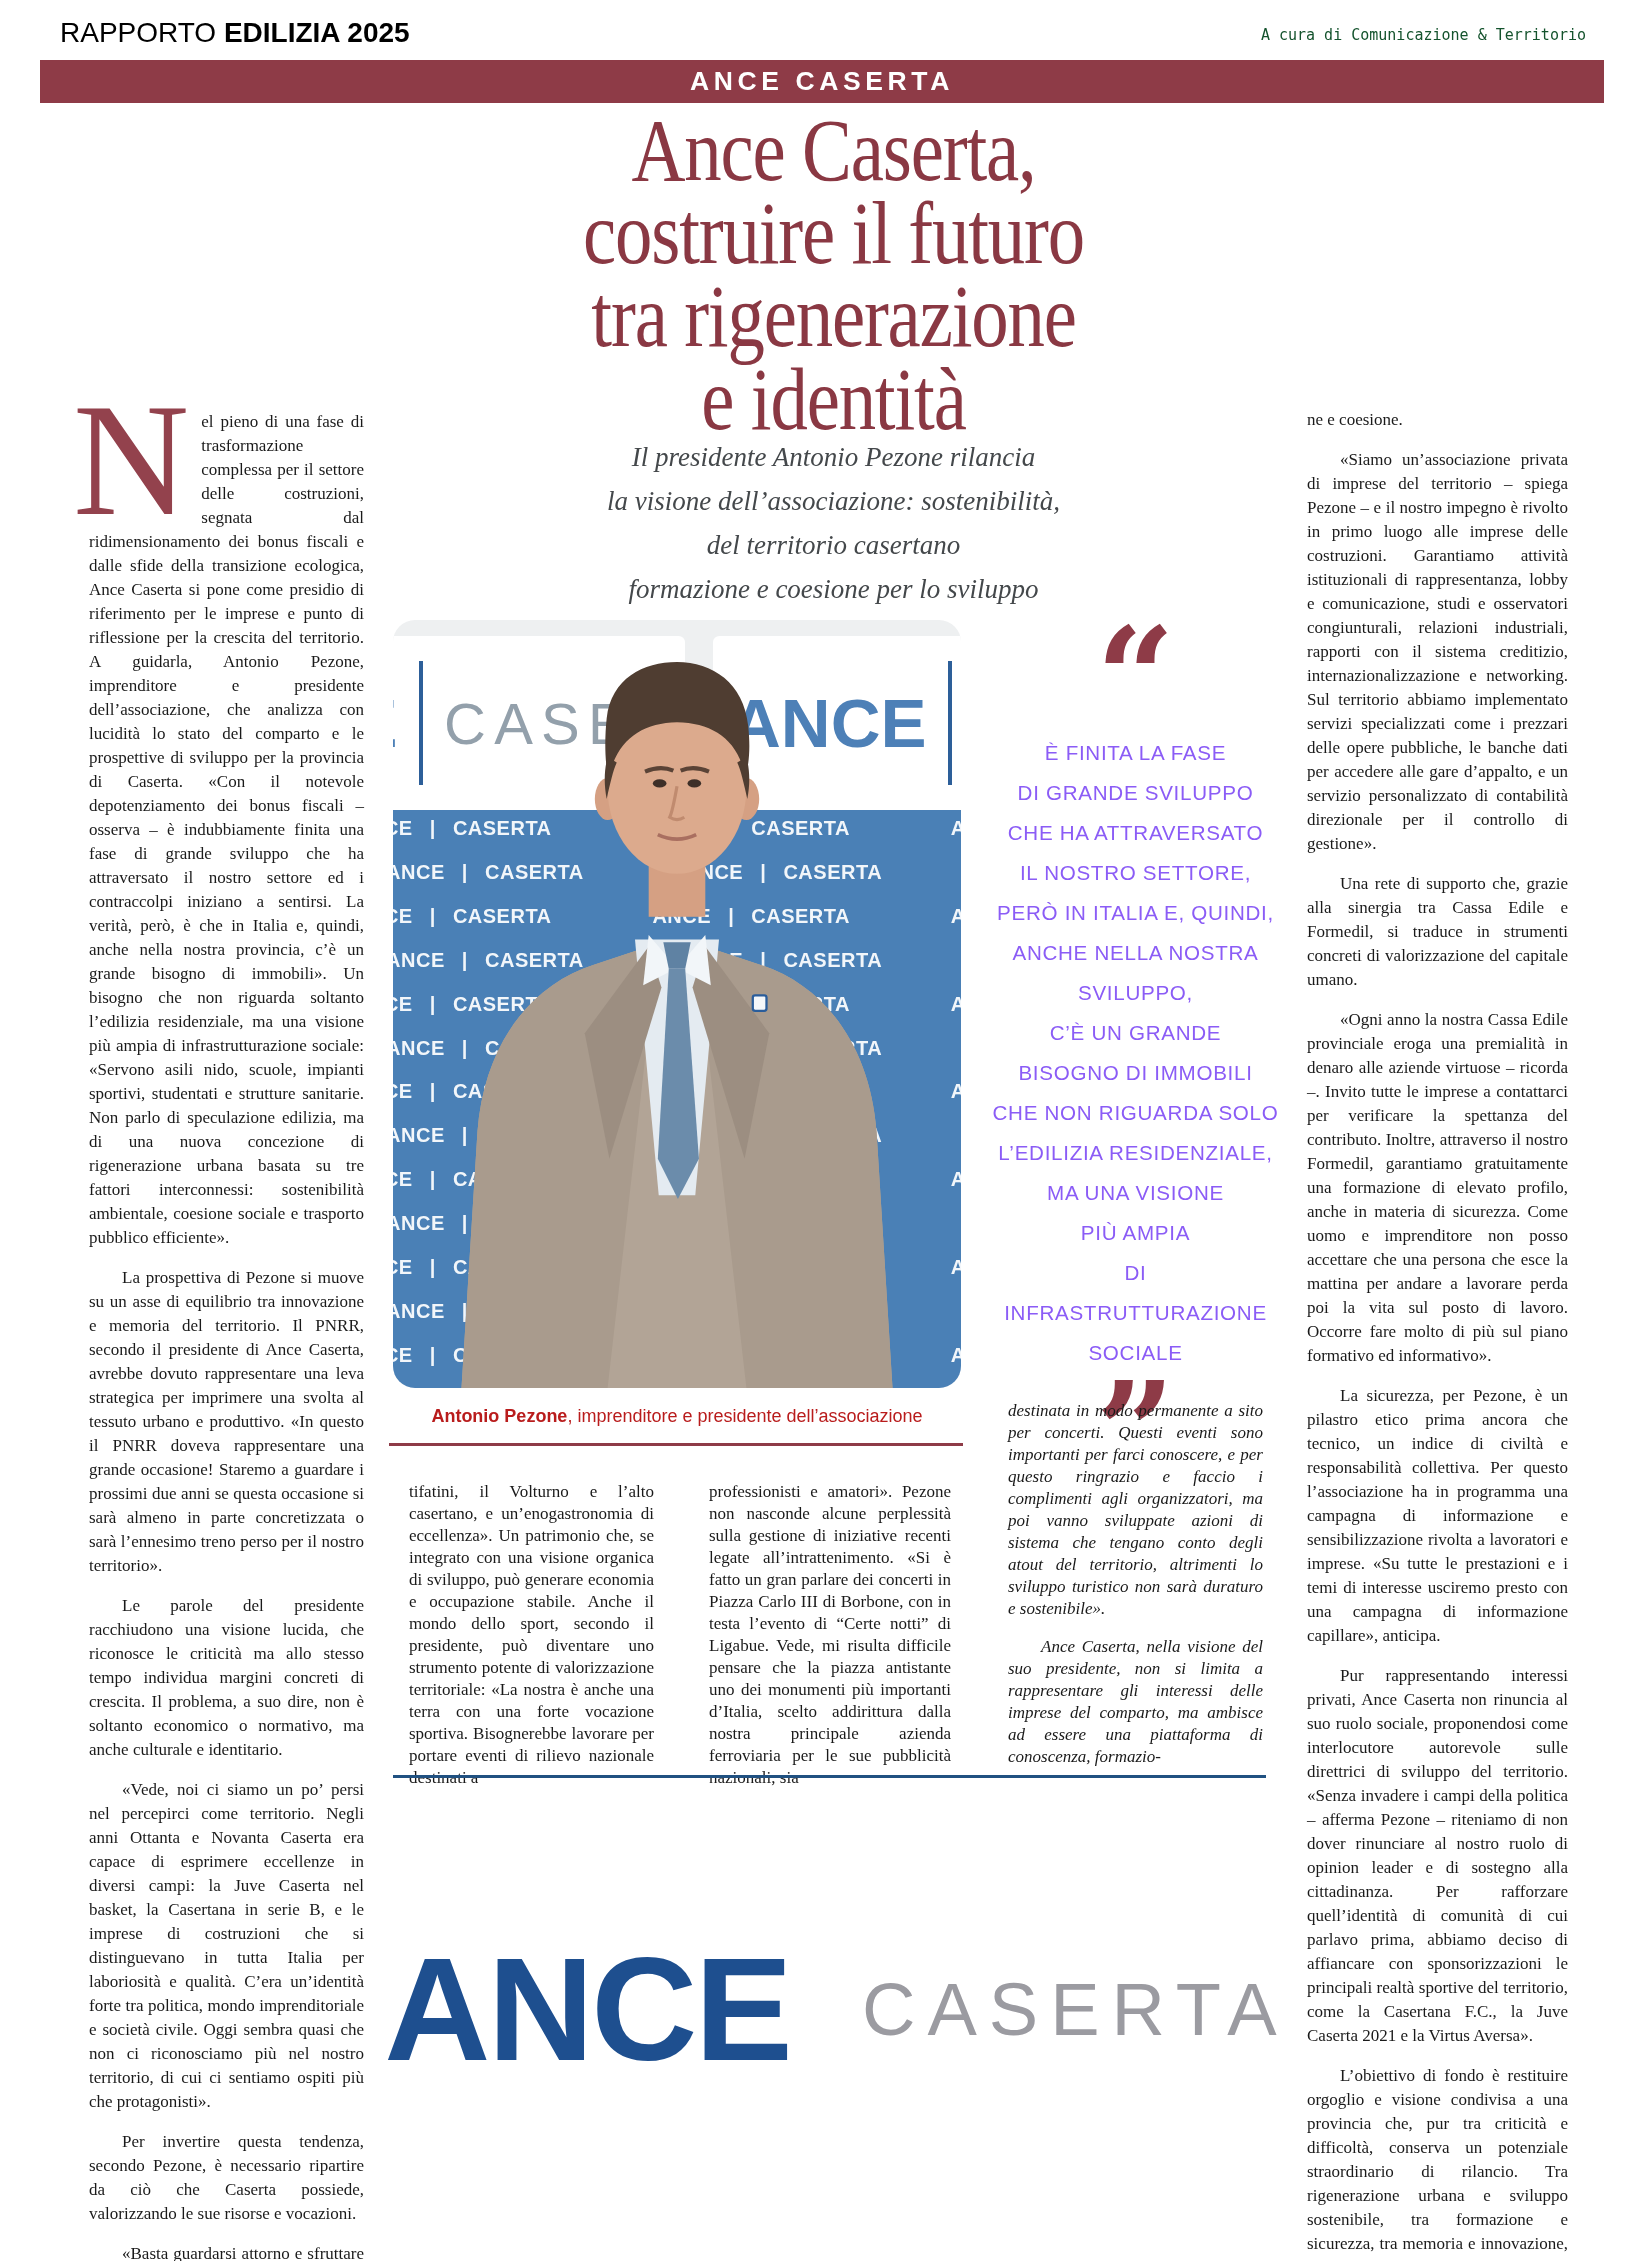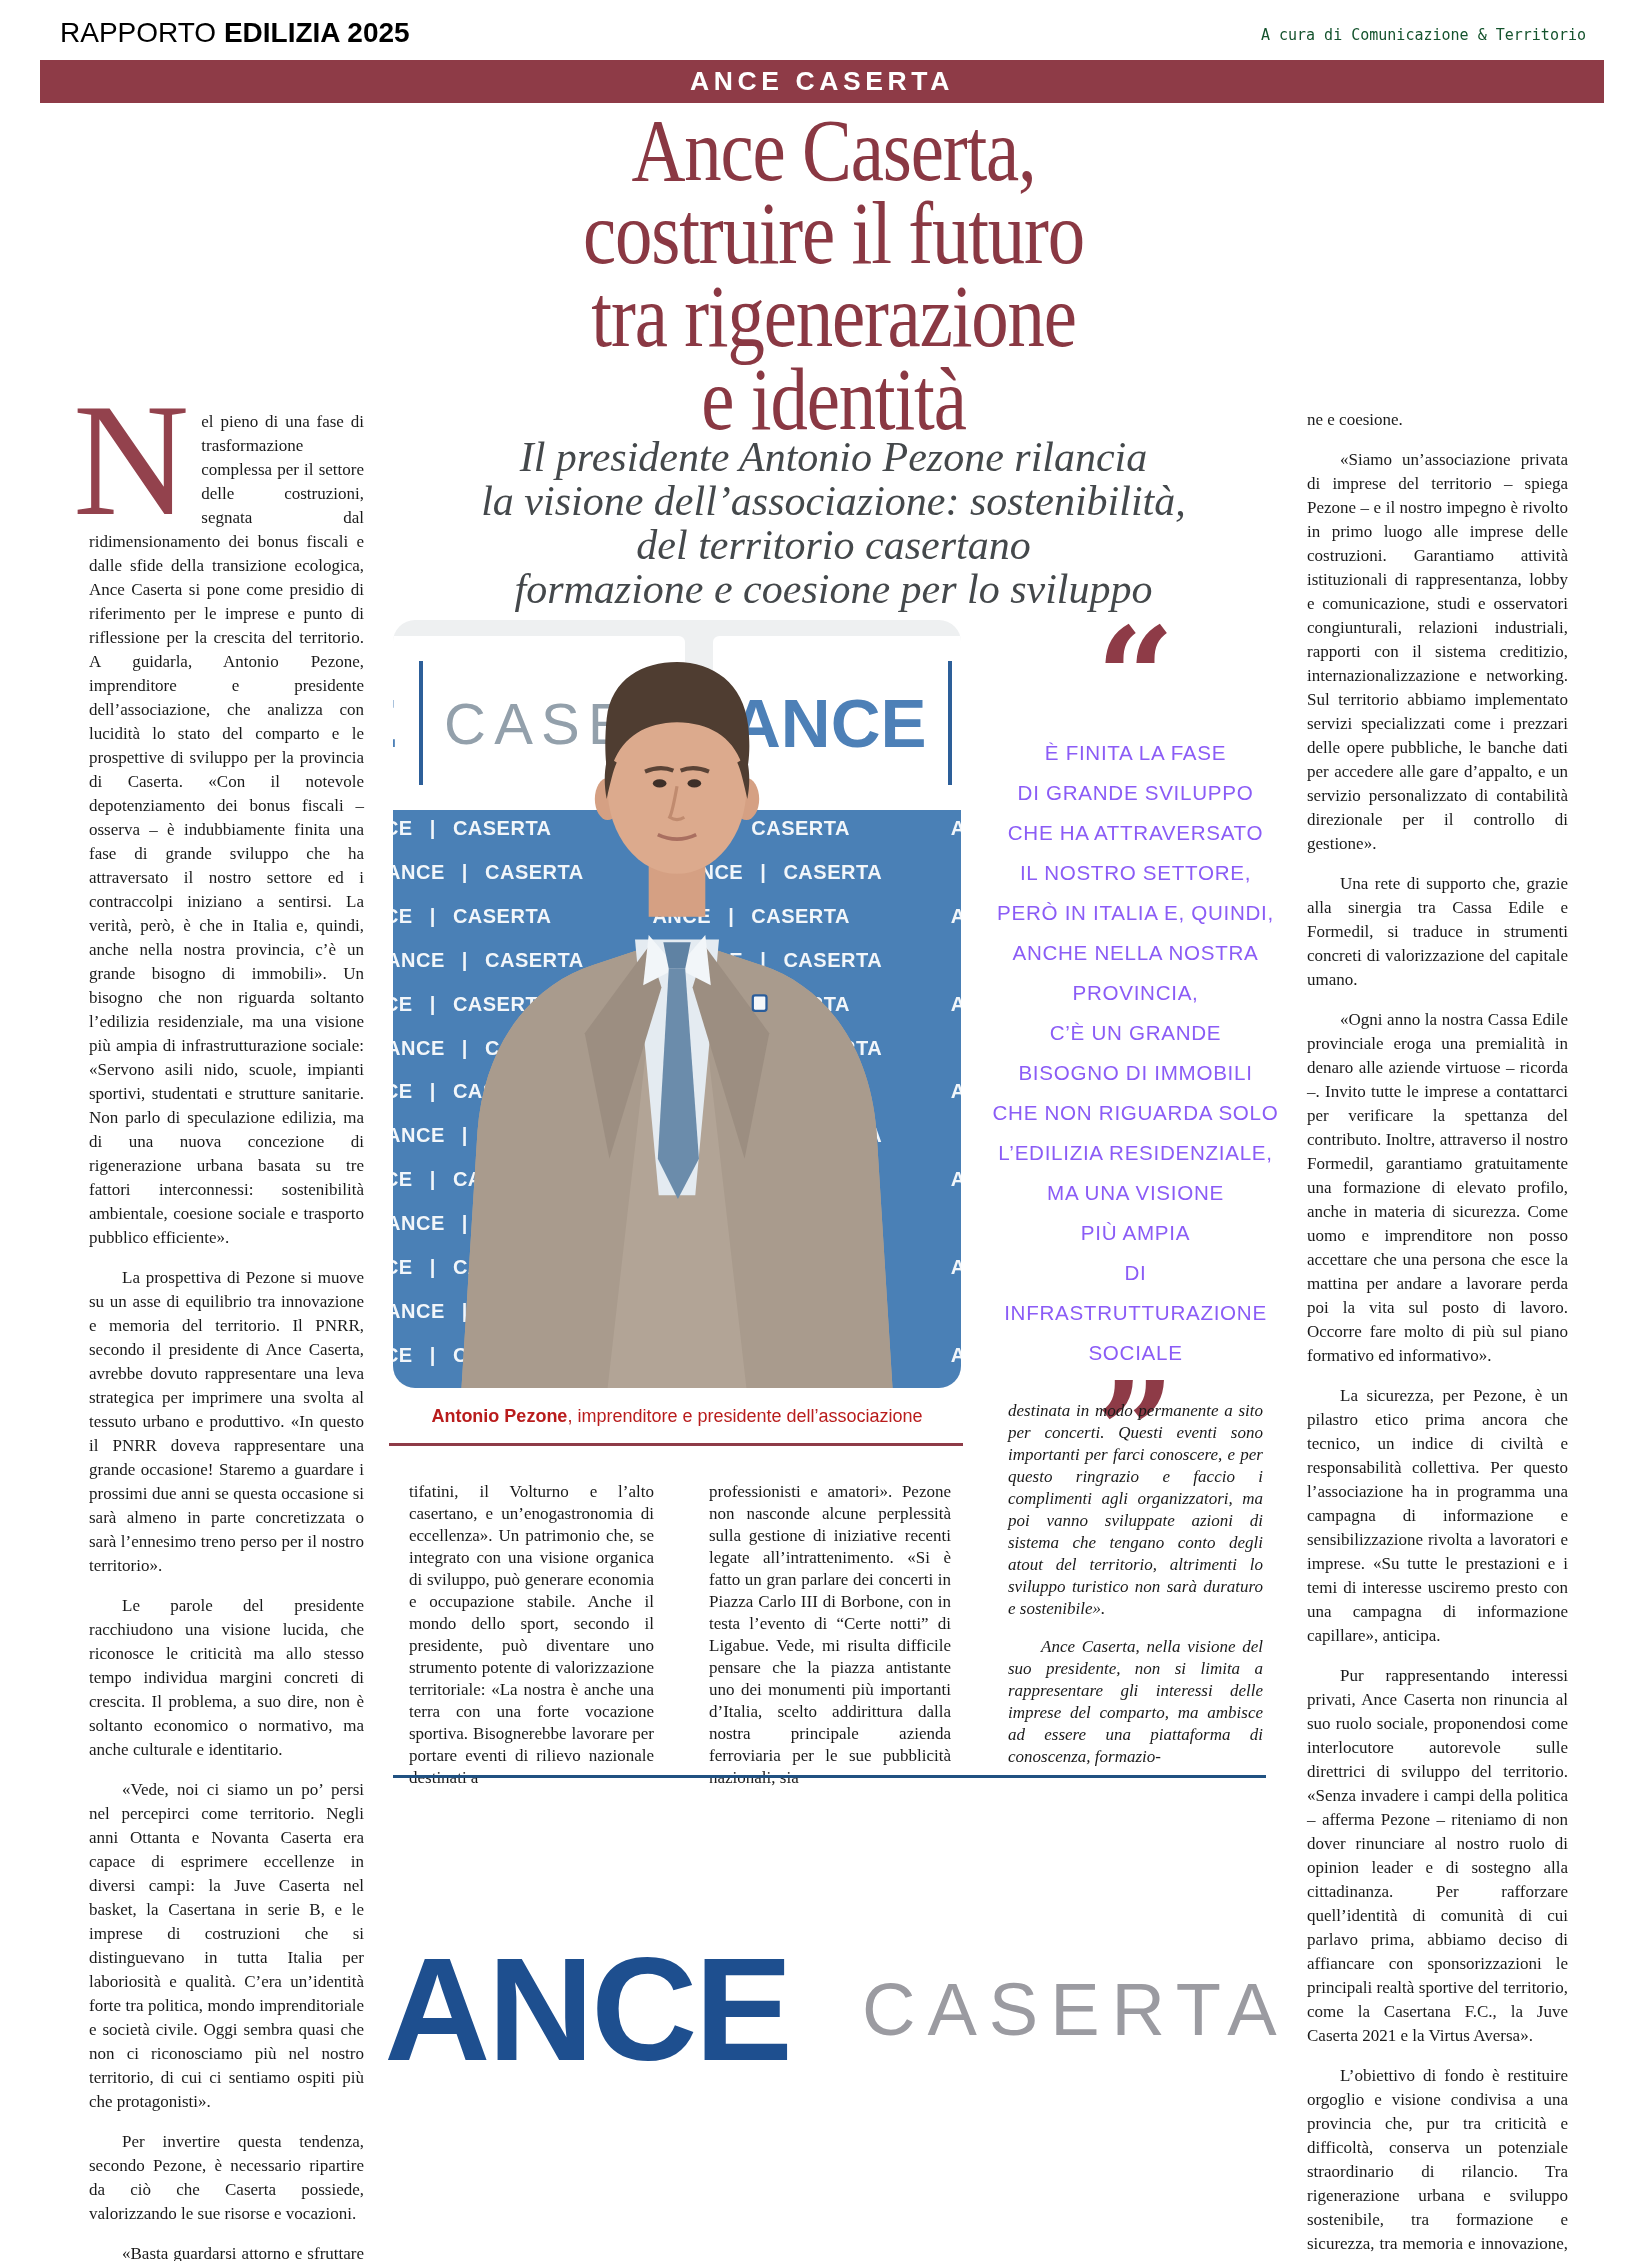--- a/index.html
+++ b/index.html
@@ -16,21 +16,21 @@
           display:flex;align-items:center;justify-content:center;}
   .banner span{font-family:"Liberation Sans",sans-serif;font-weight:bold;font-size:26.5px;
           color:#ffffff;letter-spacing:4.6px;}
 
   
   .headline{position:absolute;left:354px;top:109px;width:959px;text-align:center;
             color:#8a3843;transform:scaleX(.85);transform-origin:center top;}
   .headline div{font-size:88px;line-height:83px;font-family:"Liberation Serif",serif;letter-spacing:-1.4px;}
   .subhead{position:absolute;left:354px;top:435px;width:959px;text-align:center;
            font-style:italic;color:#44484b;}
-  .subhead div{font-size:42px;line-height:44px;font-family:"Liberation Serif",serif;}
+  .subhead div{font-size:27px;line-height:44px;font-family:"Liberation Serif",serif;}
 
   
   .col p{margin:16px;text-align:justify;text-indent:33px;}
   .col p.first{text-indent:0;}
   .col1{position:absolute;left:73px;top:394px;width:307px;font-size:17px;line-height:24px;}
   .col5{position:absolute;left:1291px;top:392px;width:293px;font-size:17px;line-height:24px;}
   .colB{font-size:17px;line-height:22px;}
   .col2{position:absolute;left:393px;top:1465px;width:277px;}
   .col3{position:absolute;left:693px;top:1465px;width:274px;}
   .col4{position:absolute;left:992px;top:1384px;width:287px;font-style:italic;}
@@ -192,21 +192,21 @@
 
   <div class="quote-col">
     <div class="qmark open">“</div>
     <div class="qlines">
       <div>È FINITA LA FASE</div>
       <div>DI GRANDE SVILUPPO</div>
       <div>CHE HA ATTRAVERSATO</div>
       <div>IL NOSTRO SETTORE,</div>
       <div>PERÒ IN ITALIA E, QUINDI,</div>
       <div>ANCHE NELLA NOSTRA</div>
-      <div>PROVINCIA,</div>
+      <div>SVILUPPO,</div>
       <div>C’È UN GRANDE</div>
       <div>BISOGNO DI IMMOBILI</div>
       <div>CHE NON RIGUARDA SOLO</div>
       <div>L’EDILIZIA RESIDENZIALE,</div>
       <div>MA UNA VISIONE</div>
       <div>PIÙ AMPIA</div>
       <div>DI INFRASTRUTTURAZIONE</div>
       <div>SOCIALE</div>
     </div>
     <div class="qmark close">”</div>

